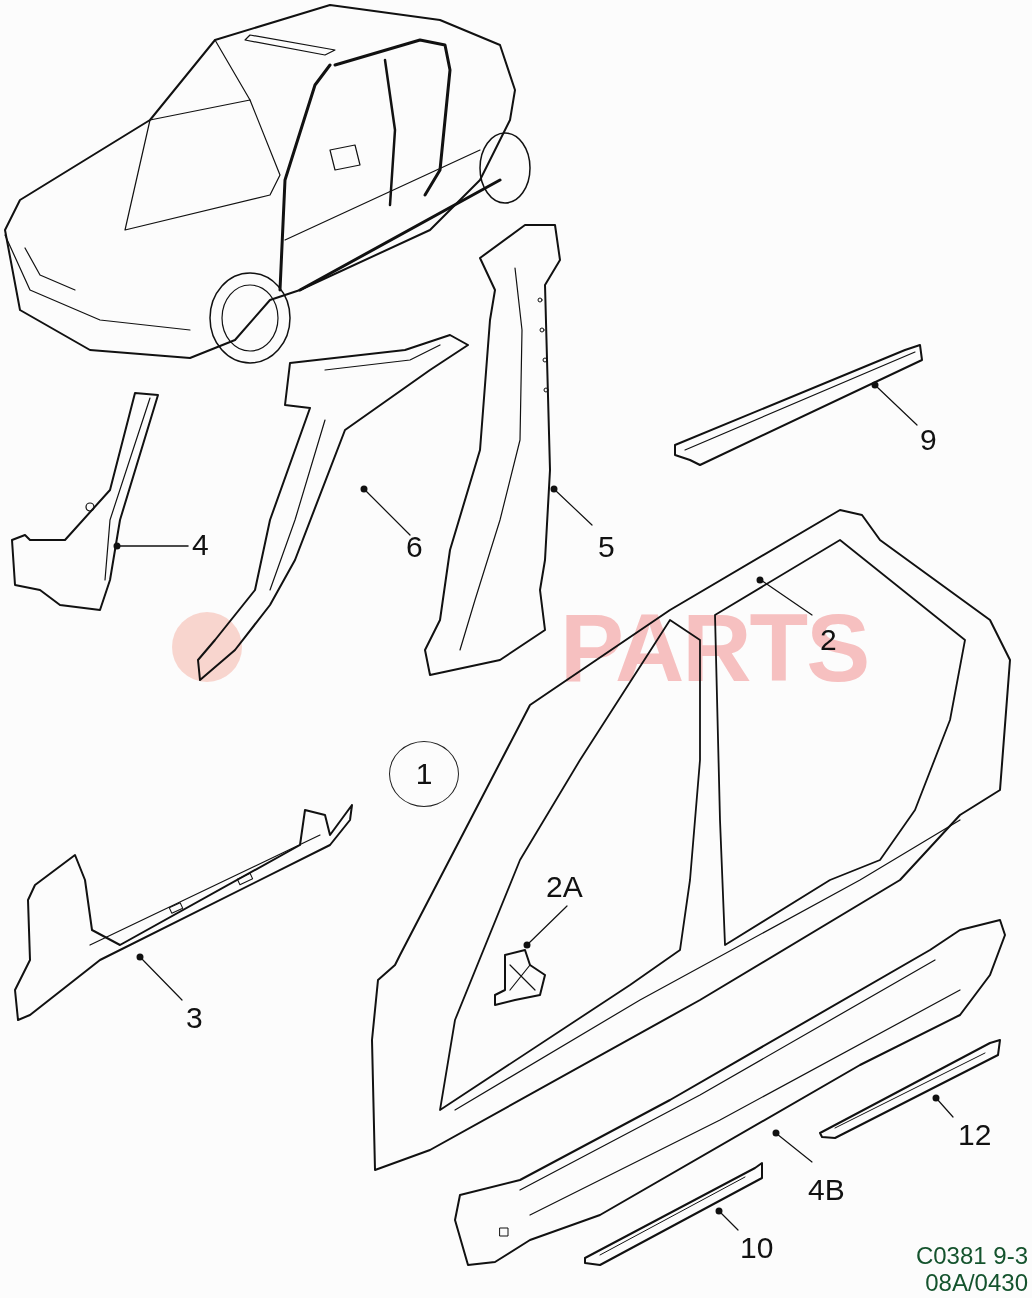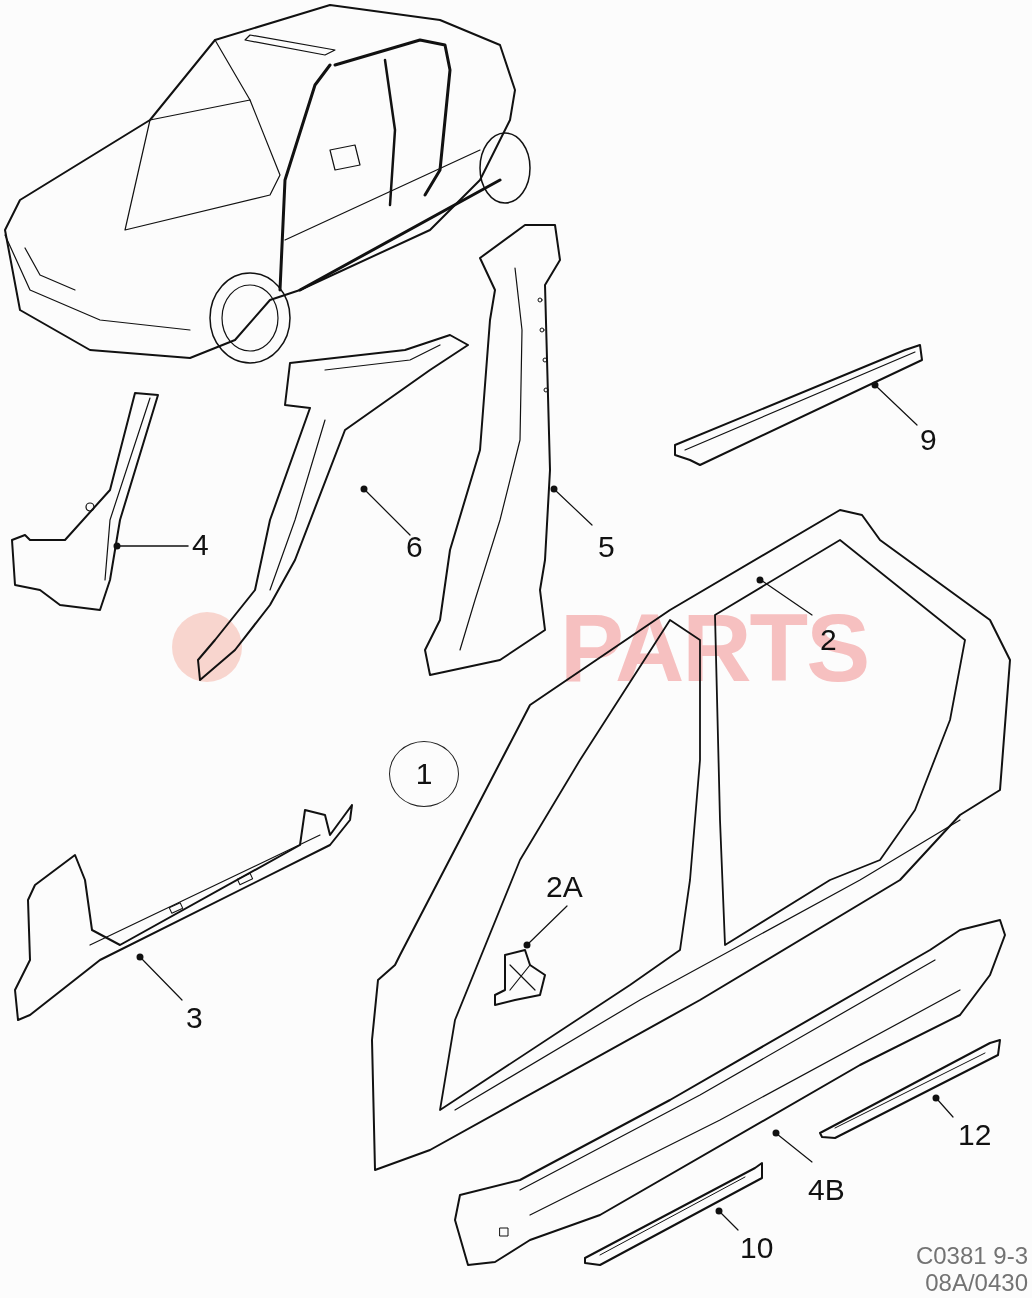--- a/index.html
+++ b/index.html
@@ -8,21 +8,21 @@
   svg.art { position: absolute; left: 0; top: 0; width: 1032px; height: 1298px; }
   .callout { position: absolute; font-size: 30px; line-height: 30px; color: #111;
              font-family: "Liberation Sans", sans-serif; }
   .group-circle { position: absolute; left: 389px; top: 741px; width: 68px; height: 64px;
                   border: 1.5px solid #222; border-radius: 50%; display: flex;
                   align-items: center; justify-content: center; font-size: 30px; }
   .watermark { position: absolute; left: 560px; top: 600px; font-size: 96px; font-weight: bold;
                color: rgba(240,120,120,0.45); letter-spacing: -2px; line-height: 96px; }
   .watermark-e { position: absolute; left: 172px; top: 612px; width: 70px; height: 70px;
                  border-radius: 50%; background: rgba(240,140,120,0.35); }
-  .code { position: absolute; right: 4px; font-size: 24px; line-height: 26px; color: #737373; text-align: left; }
+  .code { position: absolute; right: 4px; font-size: 24px; line-height: 26px; color: #14532d; text-align: left; }
 </style>
 </head>
 <body>
 
 <div>
 
   <div class="watermark-e"></div>
   <div class="watermark">PARTS</div>
 
   <svg class="art" viewBox="0 0 1032 1298" fill="none" stroke="#111" stroke-width="2" stroke-linejoin="round" stroke-linecap="round">

